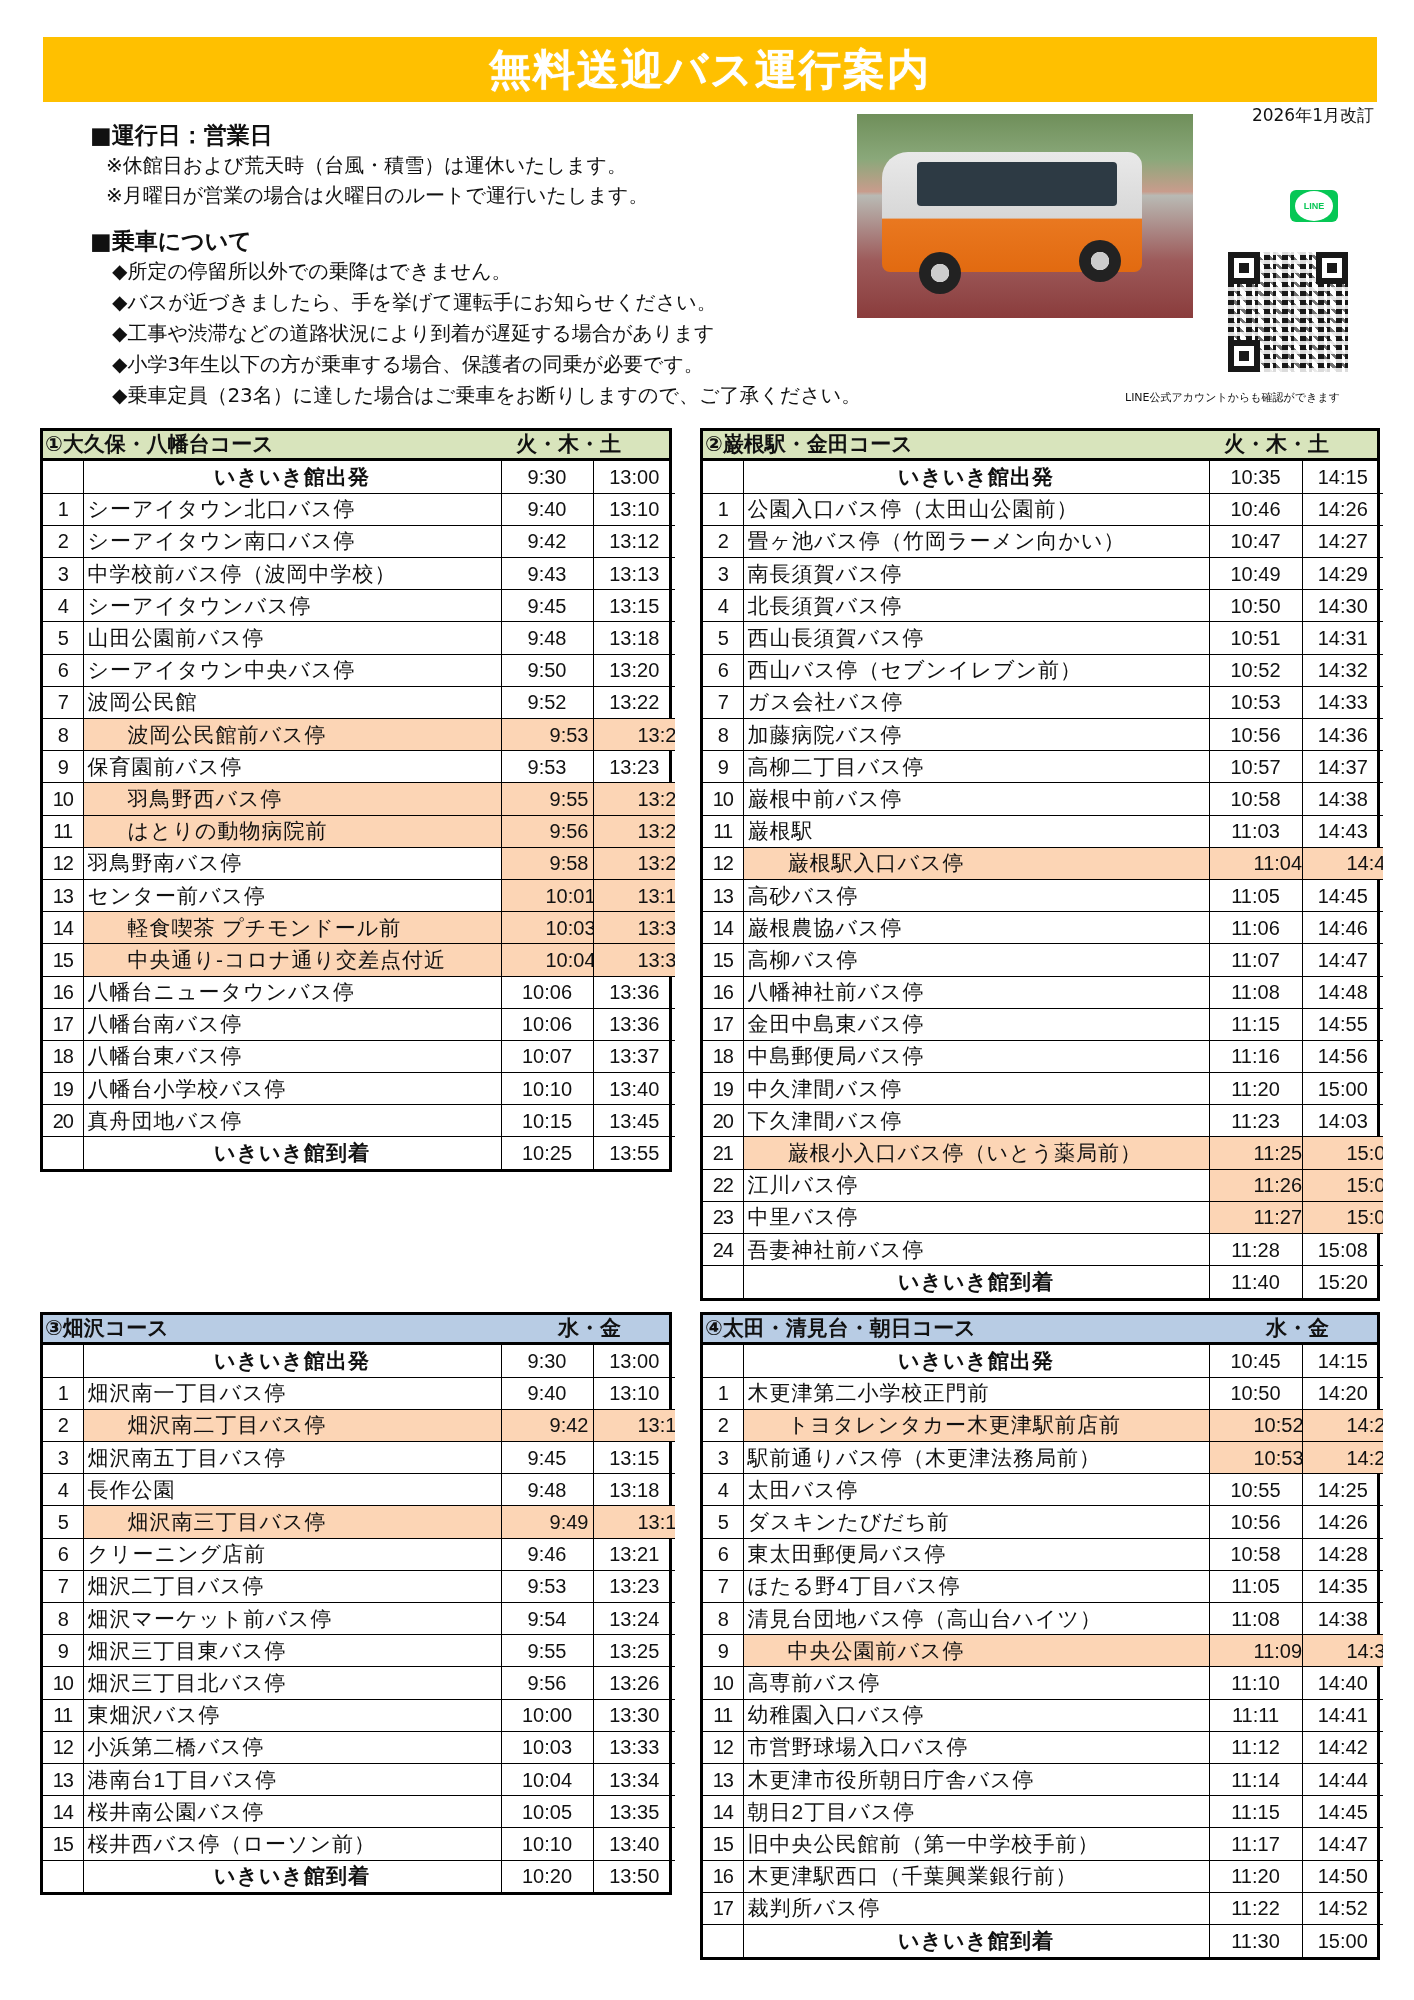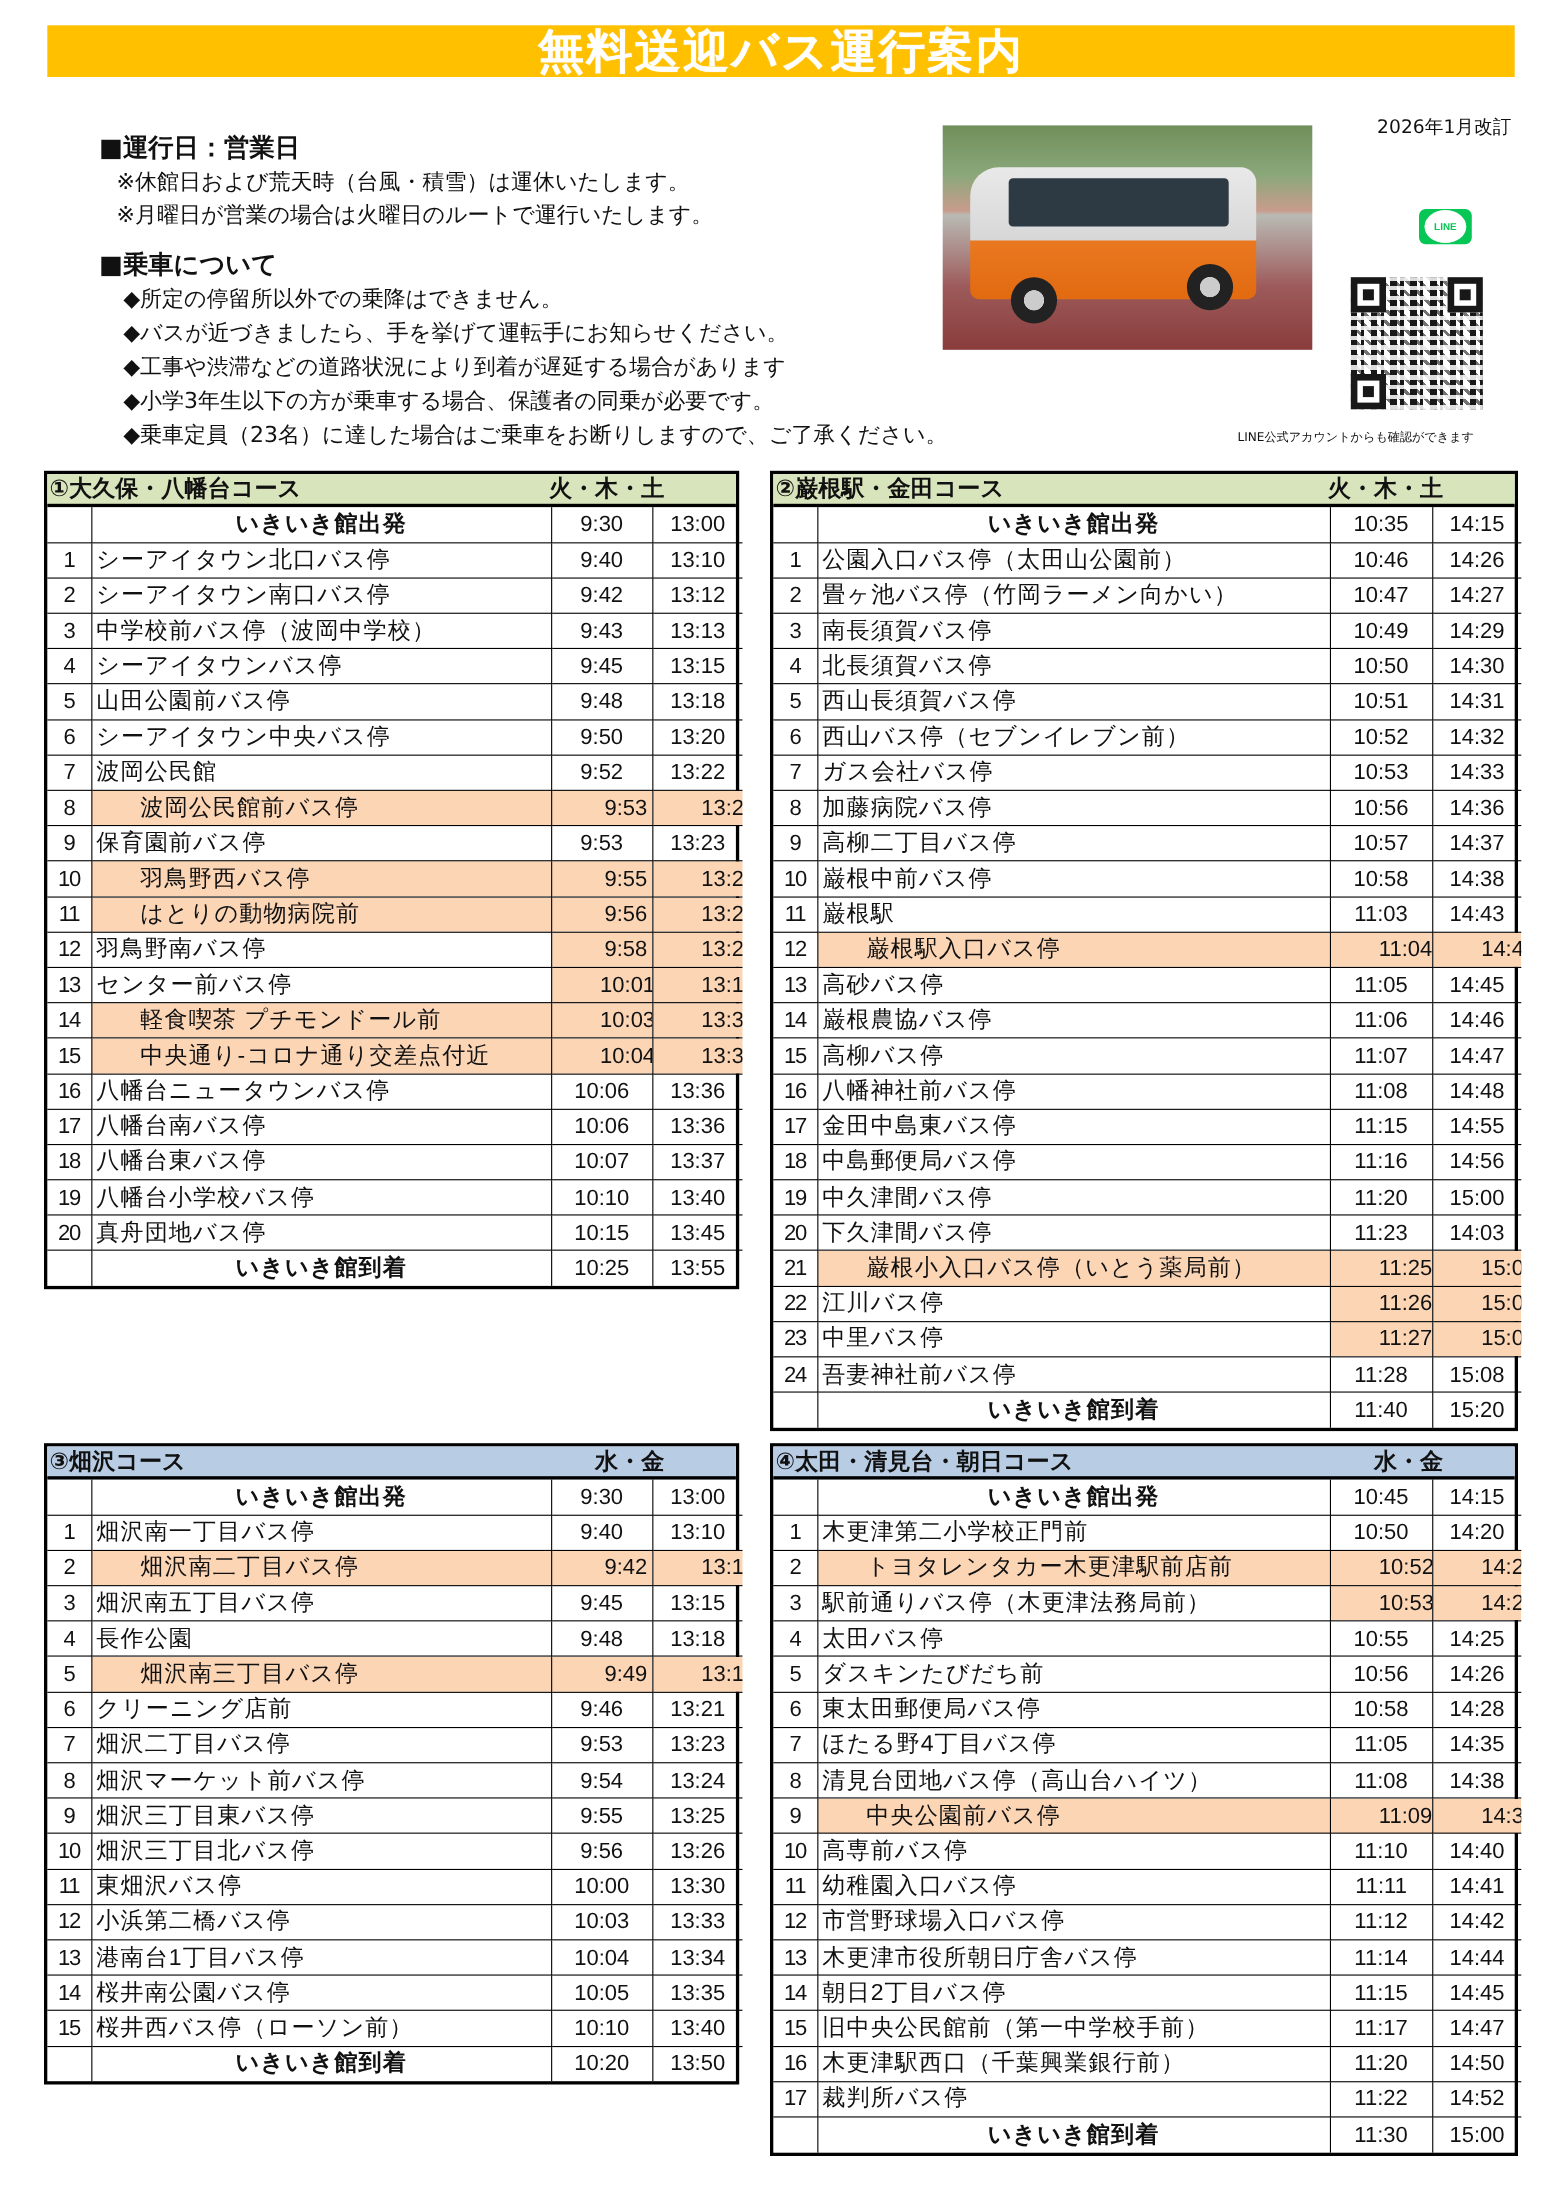--- a/index.html
+++ b/index.html
@@ -1,20 +1,20 @@
 <!DOCTYPE html>
 <html><head>
 <meta charset="utf-8">
 <style>
   * { box-sizing: border-box; margin: 0; padding: 0; }
   html, body { width: 1414px; height: 2000px; background: #ffffff; }
   body { font-family: "DejaVu Sans", "Liberation Sans", sans-serif; color: #111; position: relative; overflow: hidden; }
 
   .title-bar {
-    position: absolute; left: 43px; top: 23px; width: 1334px; height: 47px;
+    position: absolute; left: 43px; top: 37px; width: 1334px; height: 65px;
     background: #ffc000; display: flex; align-items: center; justify-content: center;
   }
   .title-bar h1 {
     color: #ffffff; font-size: 42px; font-weight: bold; letter-spacing: 2px;
     text-shadow: 0 0 1px #fff;
   }
   .revision { position: absolute; right: 40px; top: 104px; font-size: 17px; }
 
   .info { position: absolute; left: 90px; top: 108px; width: 800px; }
   .info h2 { font-size: 23px; font-weight: bold; line-height: 30px; margin-top: 12px; }
@@ -64,21 +64,21 @@
     background:
       repeating-linear-gradient(0deg, rgba(255,255,255,0.85) 0 4px, transparent 4px 9px),
       repeating-linear-gradient(45deg, transparent 0 5px, rgba(0,0,0,0.6) 5px 8px);
   }
   .qr-caption { position: absolute; left: 1125px; top: 390px; font-size: 11px; white-space: nowrap; }
 
   
   .course { position: absolute; border: 3px solid #000; background: #fff; }
   .course-header {
     height: 30px; display: flex; align-items: flex-end; justify-content: space-between;
-    border-bottom: 3px solid #000; padding: 0 21px 0 2px;
+    border-bottom: 3px solid #000; padding: 0 4px 0 2px;
     font-weight: bold; font-size: 21px; line-height: 28px;
   }
   .course-header .name { text-decoration: none; }
   .course-header .days { padding-right: 44px; }
   .course.green .course-header { background: #d8e4bc; }
   .course.blue .course-header { background: #b8cce4; }
 
   table { border-collapse: collapse; width: 100%; table-layout: fixed; }
   td {
     height: 32.2px; border-right: 1.5px solid #000; border-bottom: 1.5px solid #000;

